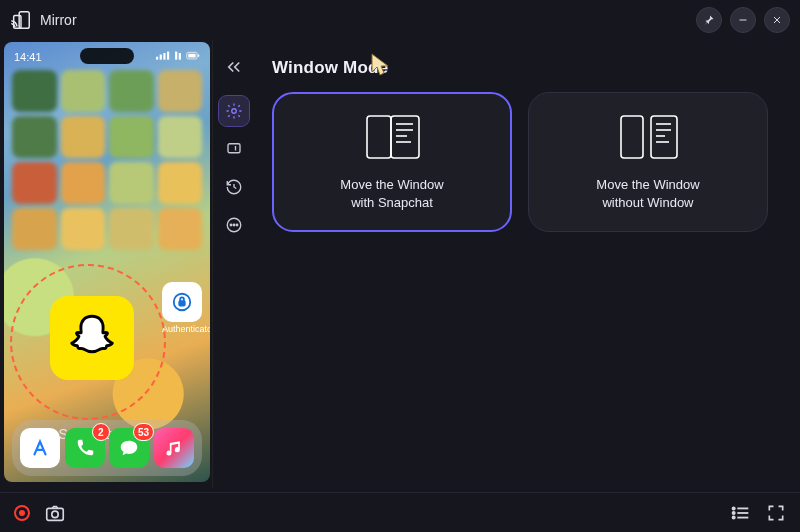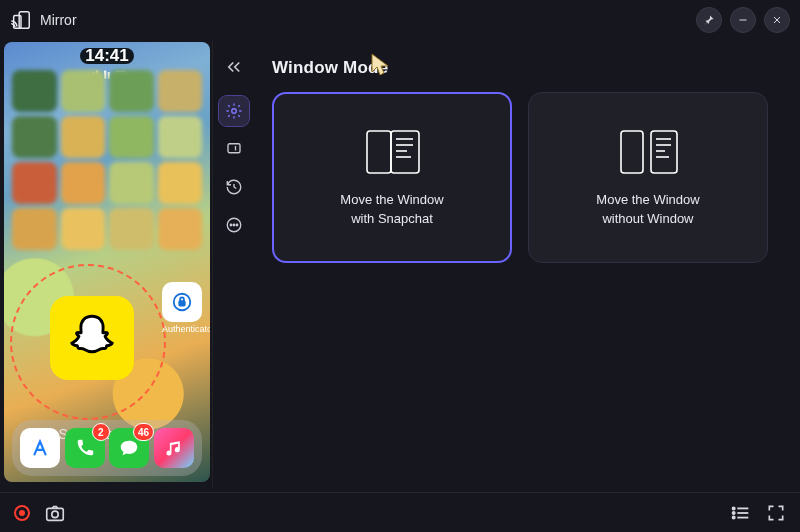--- a/index.html
+++ b/index.html
@@ -32,21 +32,21 @@
     width: 206px; height: 440px; margin: 2px 2px 0 4px;
     border-radius: 8px; position: relative; overflow: hidden;
     background:
       radial-gradient(circle at 70% 80%, #f0b94a 0 35px, transparent 36px),
       radial-gradient(circle at 15% 58%, #c7df80 0 38px, transparent 40px),
       linear-gradient(160deg, #5b8bd0 0%, #7fb0d4 18%, #6aa2c6 30%, #b6cf86 48%, #e9ae53 72%, #2d544d 100%);
   }
   .statusrow {
     position: absolute; top: 4px; left: 10px; right: 10px; height: 22px;
     display: flex; justify-content: space-between; align-items: center;
-    color: #fff; font-size: 17px; font-weight: 700; flex-direction: column;
+    color: #fff; font-size: 11px; font-weight: 400;
   }
   .notch { position:absolute; top:6px; left:50%; transform:translateX(-50%);
     width: 54px; height: 16px; background: rgba(0,0,0,.85); border-radius: 10px; }
   .pixelgrid {
     position: absolute; top: 28px; left: 8px; right: 8px; height: 180px;
     display: grid; grid-template-columns: repeat(4,1fr); grid-template-rows: repeat(4,1fr); gap: 4px;
     filter: blur(2px);
   }
   .pixelgrid div { border-radius: 8px; }
   .pg1{background:#3e6e42;} .pg2{background:#a9c072;} .pg3{background:#6d9e57;} .pg4{background:#c7b069;}
@@ -99,21 +99,21 @@
   .sidebtn.active { background:#2a2740; color:#7e78ff; outline:1px solid #4a4490; }
   .collapse { margin-bottom: 6px; }
   
   .content { flex:1; padding: 18px 12px 0 18px; position:relative; }
   .content h2 { font-size: 17px; font-weight:600; color:#f0f0f6; margin-bottom: 14px; letter-spacing:.2px; }
   .cursor-arrow {
     position:absolute; left: 114px; top: 12px;
   }
   .cards { display:flex; gap: 16px; }
   .card {
-    width: 240px; height: 171px; border-radius: 14px;
+    width: 240px; height: 140px; border-radius: 21px;
     background: #1f2028; border: 1px solid #2f3040;
     display:flex; flex-direction:column; align-items:center; justify-content:center;
     gap: 14px; cursor:pointer;
   }
   .card.selected { border: 2px solid #6c63ff; background:#1d1d26; }
   .card .label { font-size: 13px; color:#e8e8f2; text-align:center; line-height:1.4; }
   .card svg { color:#fff; }
   
   .bottombar {
     position:absolute; left:0; right:0; bottom:0; height: 40px;
@@ -228,21 +228,21 @@
       <div class="dockicon d2">
         <svg width="22" height="22" viewBox="0 0 24 24" fill="#fff">
             <path d="M6 3c-1 0-2 1-2 2 0 8 7 15 15 15 1 0 2-1 2-2v-3l-5-1-2 2c-3-1-5-3-6-6l2-2-1-5H6z"></path>
           </svg>
         <div class="badge">2</div>
       </div>
       <div class="dockicon d3">
         <svg width="22" height="22" viewBox="0 0 24 24" fill="#fff">
             <path d="M12 4C7 4 3 7 3 11c0 2 1 4 3 5l-1 4 4-2c1 .3 2 .5 3 .5 5 0 9-3 9-7.5S17 4 12 4z"></path>
           </svg>
-        <div class="badge">46</div>
+        <div class="badge">53</div>
       </div>
       <div class="dockicon d4">
         <svg width="20" height="20" viewBox="0 0 24 24" fill="#fff">
             <path d="M9 18a3 3 0 11-2-2.8V6l12-2v10a3 3 0 11-2-2.8V7L9 8.5V18z"></path>
           </svg>
       </div>
     </div>
   </div>
 
   <div class="sidebar">

